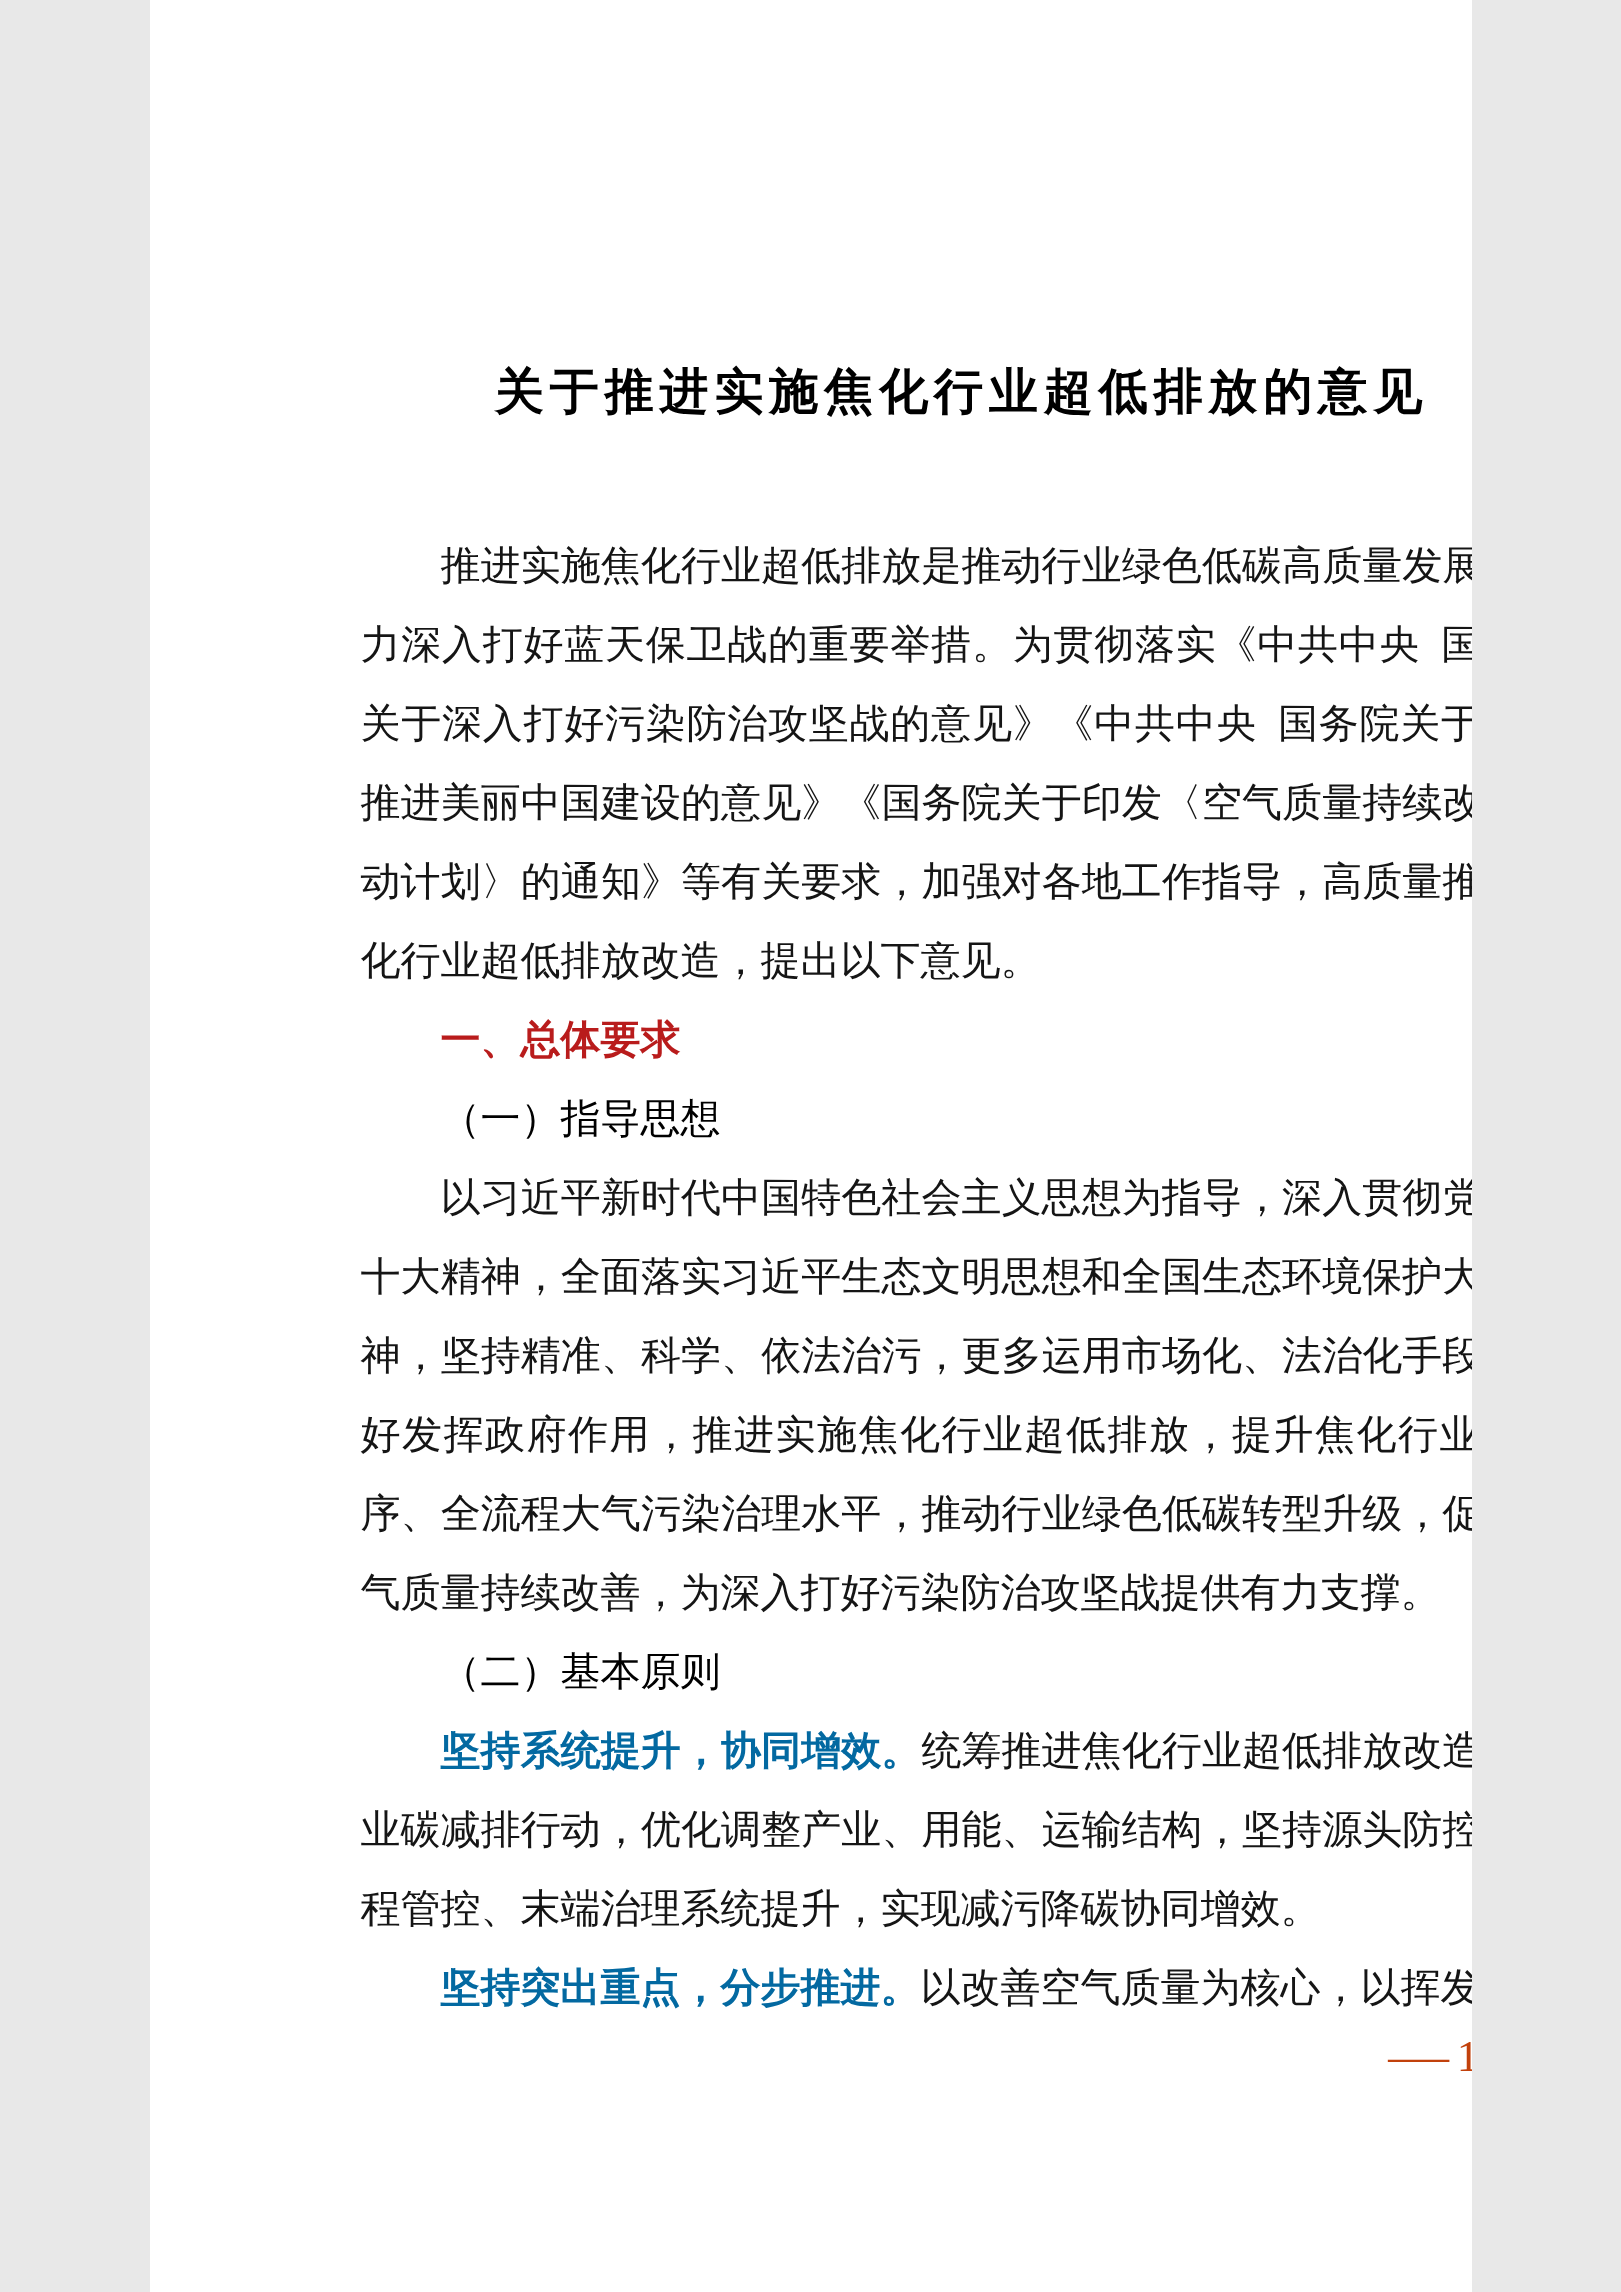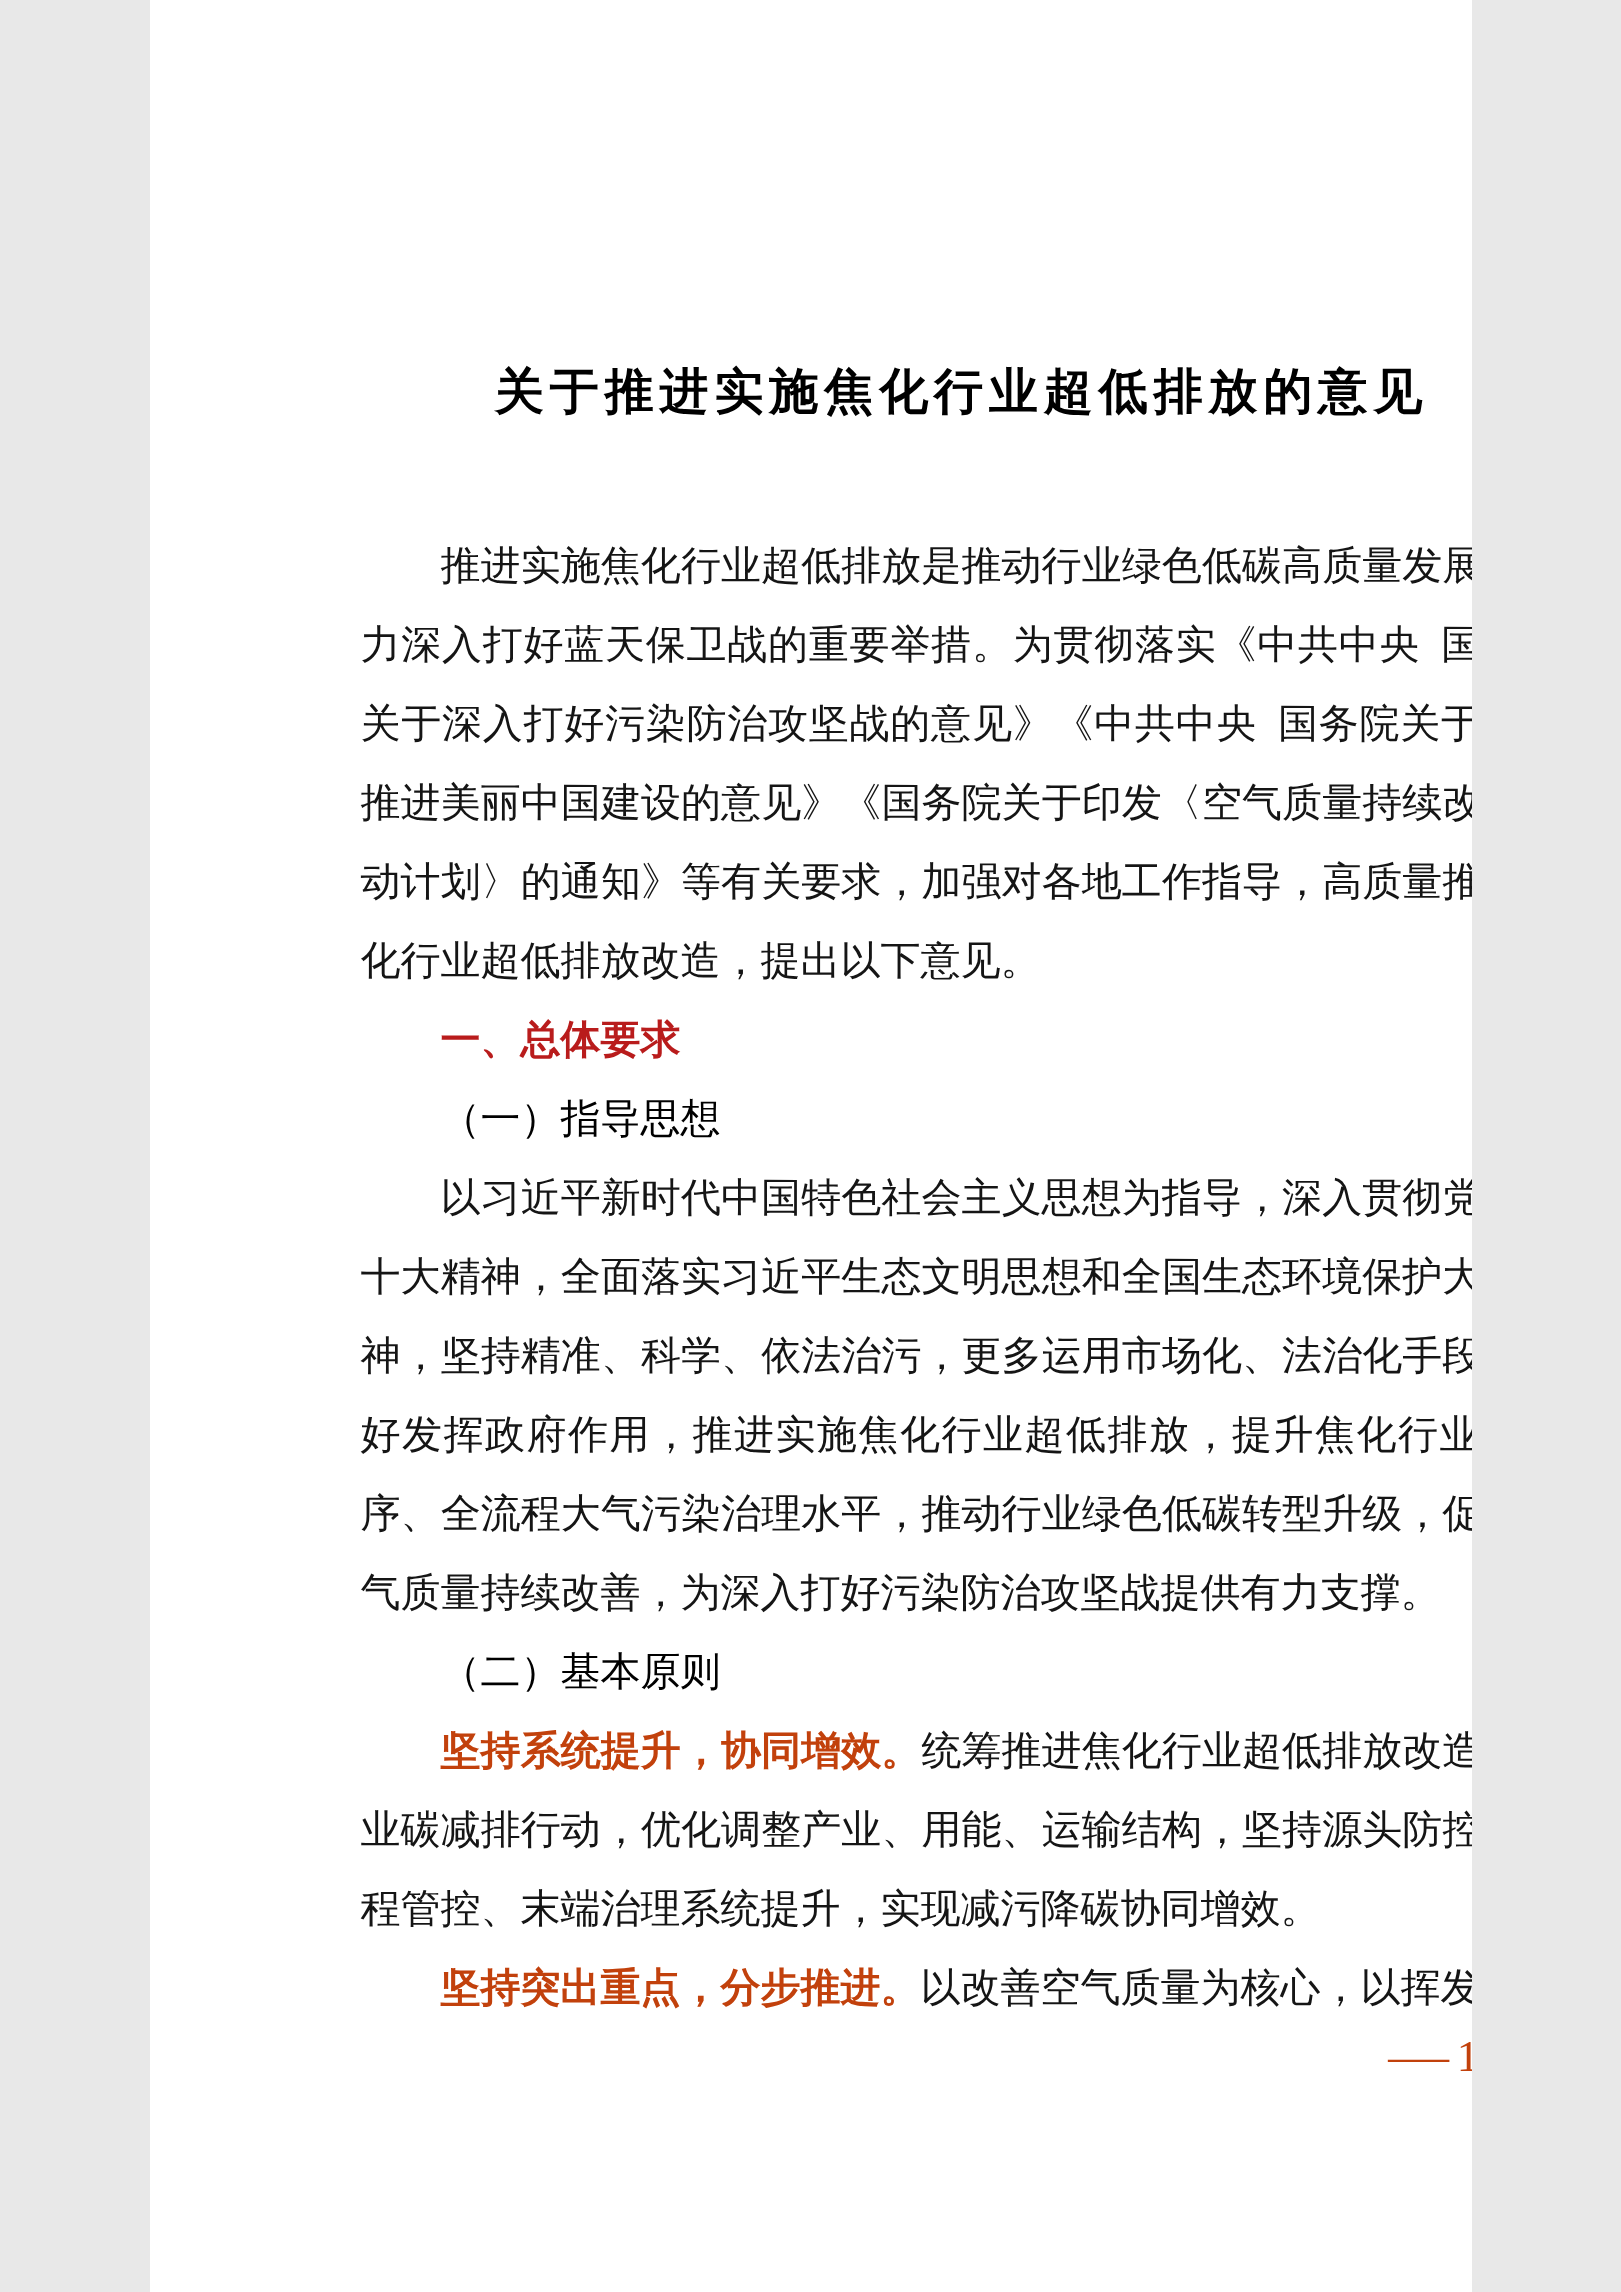--- a/index.html
+++ b/index.html
@@ -53,21 +53,21 @@
     color: #b91c1c;
   }
   .heading-sub {
     font-family: "Liberation Serif", "DejaVu Serif", serif;
     font-weight: normal;
     color: #000000;
   }
   .lead {
     font-family: "Liberation Sans", "DejaVu Sans", sans-serif;
     font-weight: bold;
-    color: #c2410c;
+    color: #0369a1;
   }
   .page-footer {
     position: absolute;
     top: 2031px;
     left: 211px;
     width: 1202px;
     text-align: right;
     font-size: 45px;
     line-height: 51px;
     color: #c2410c;

